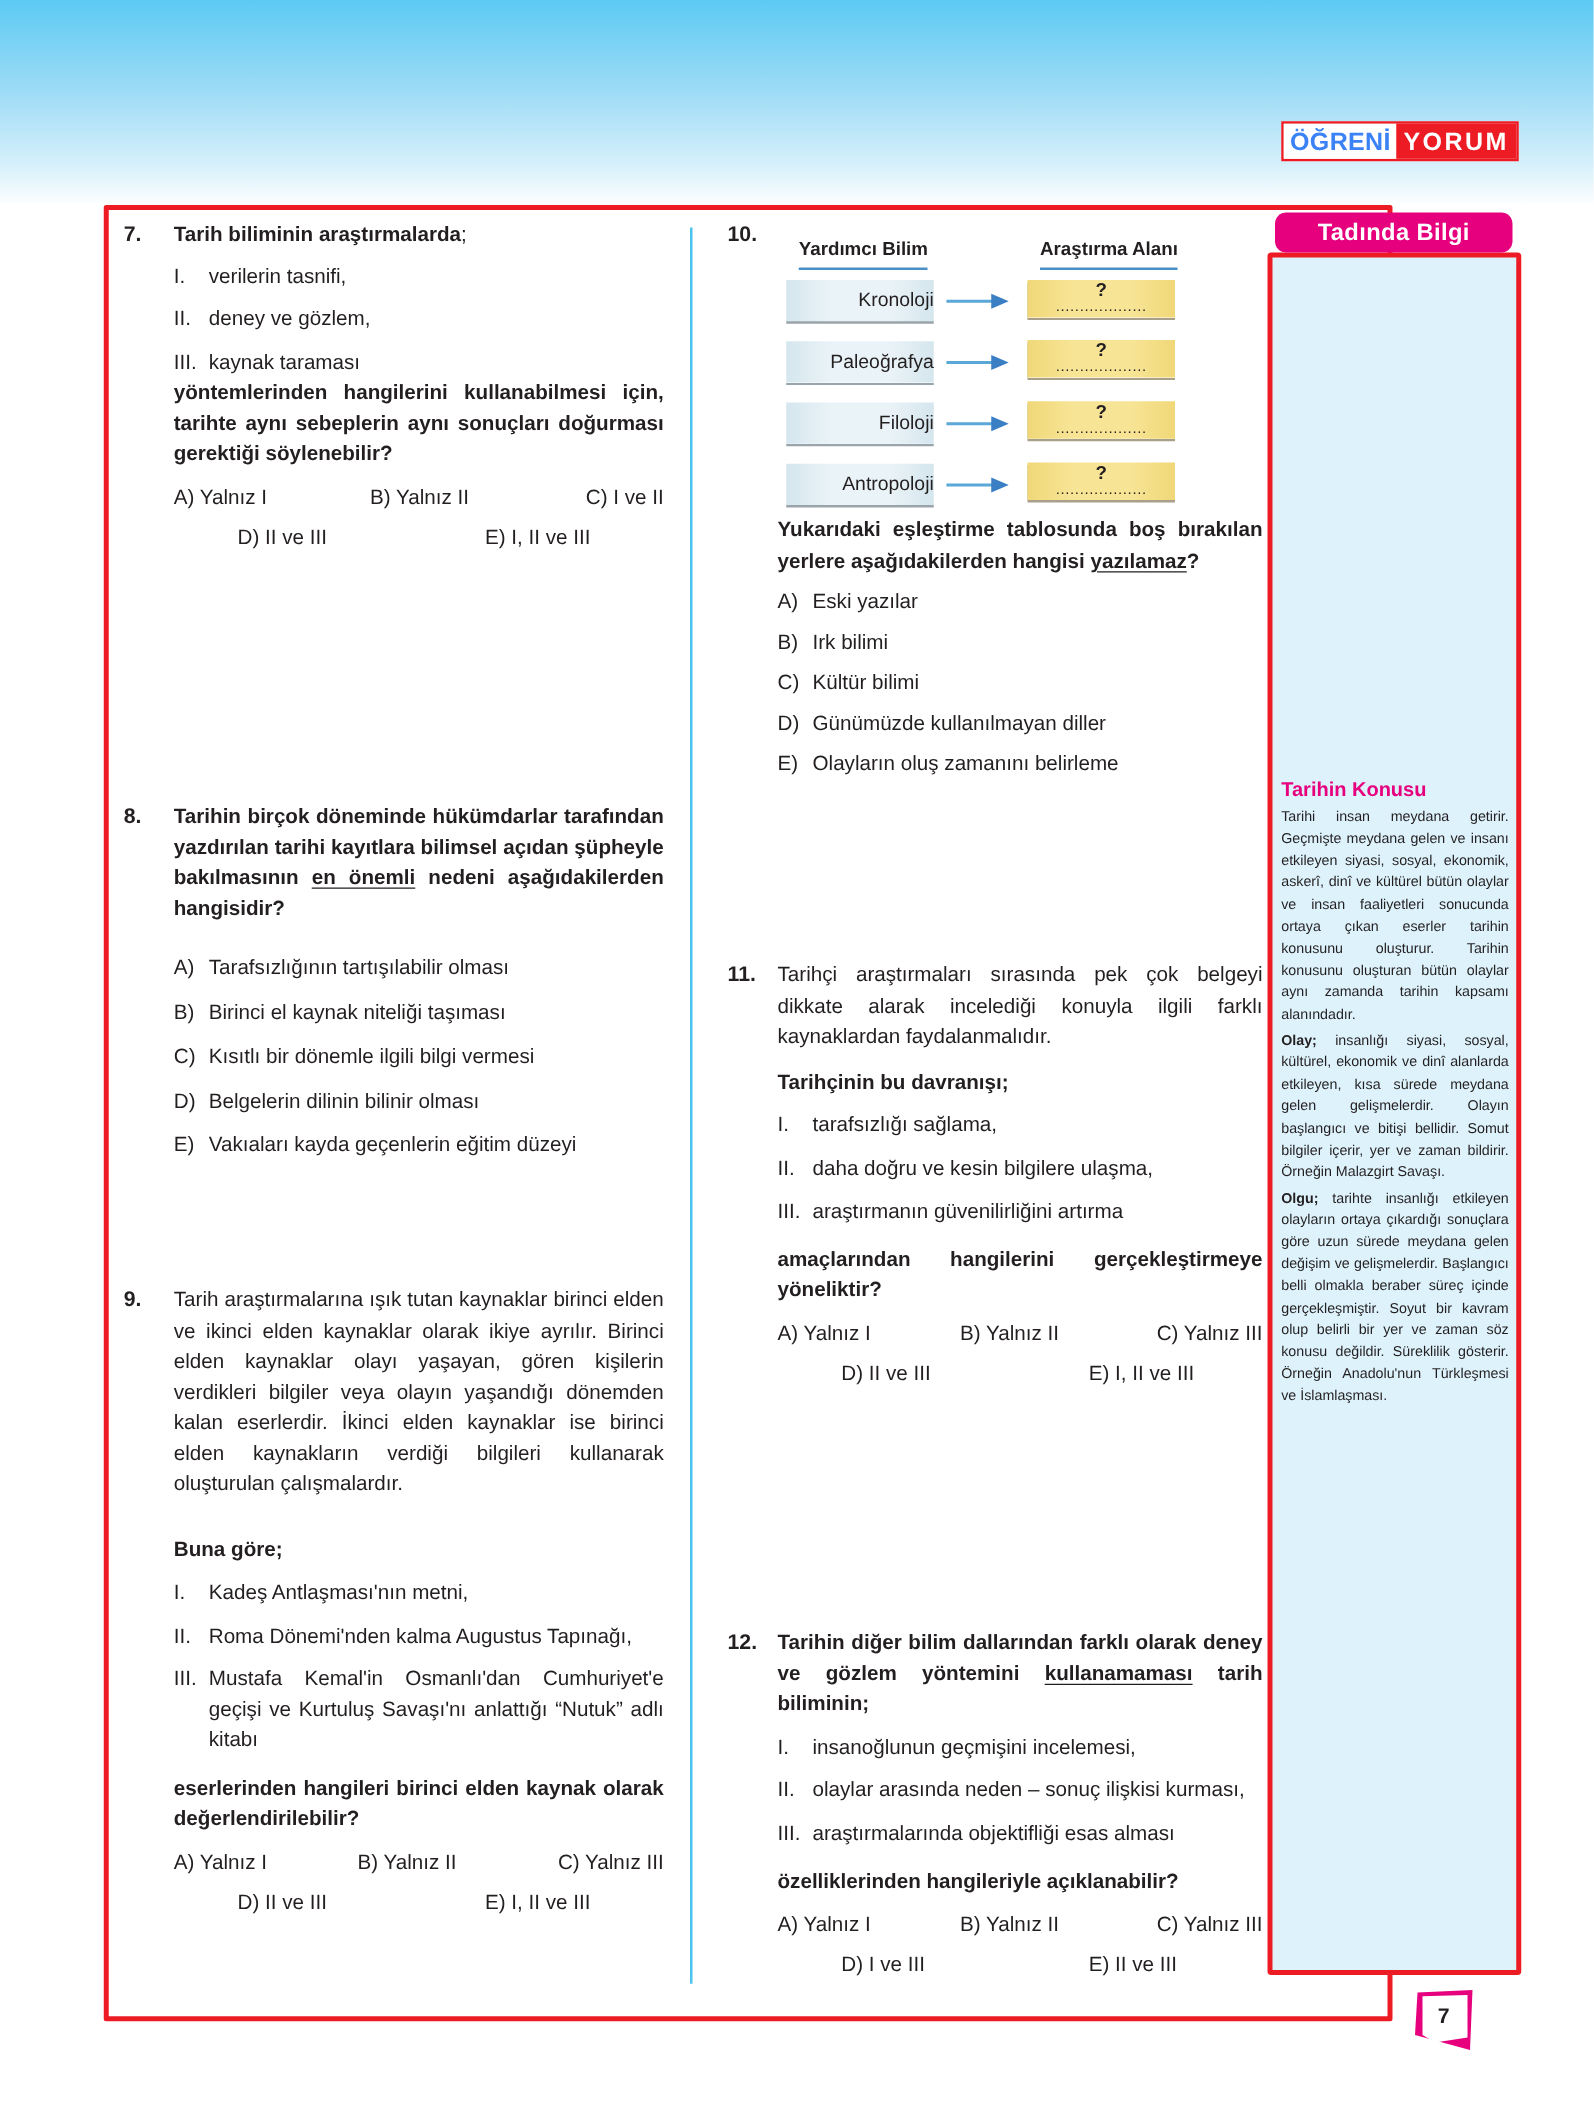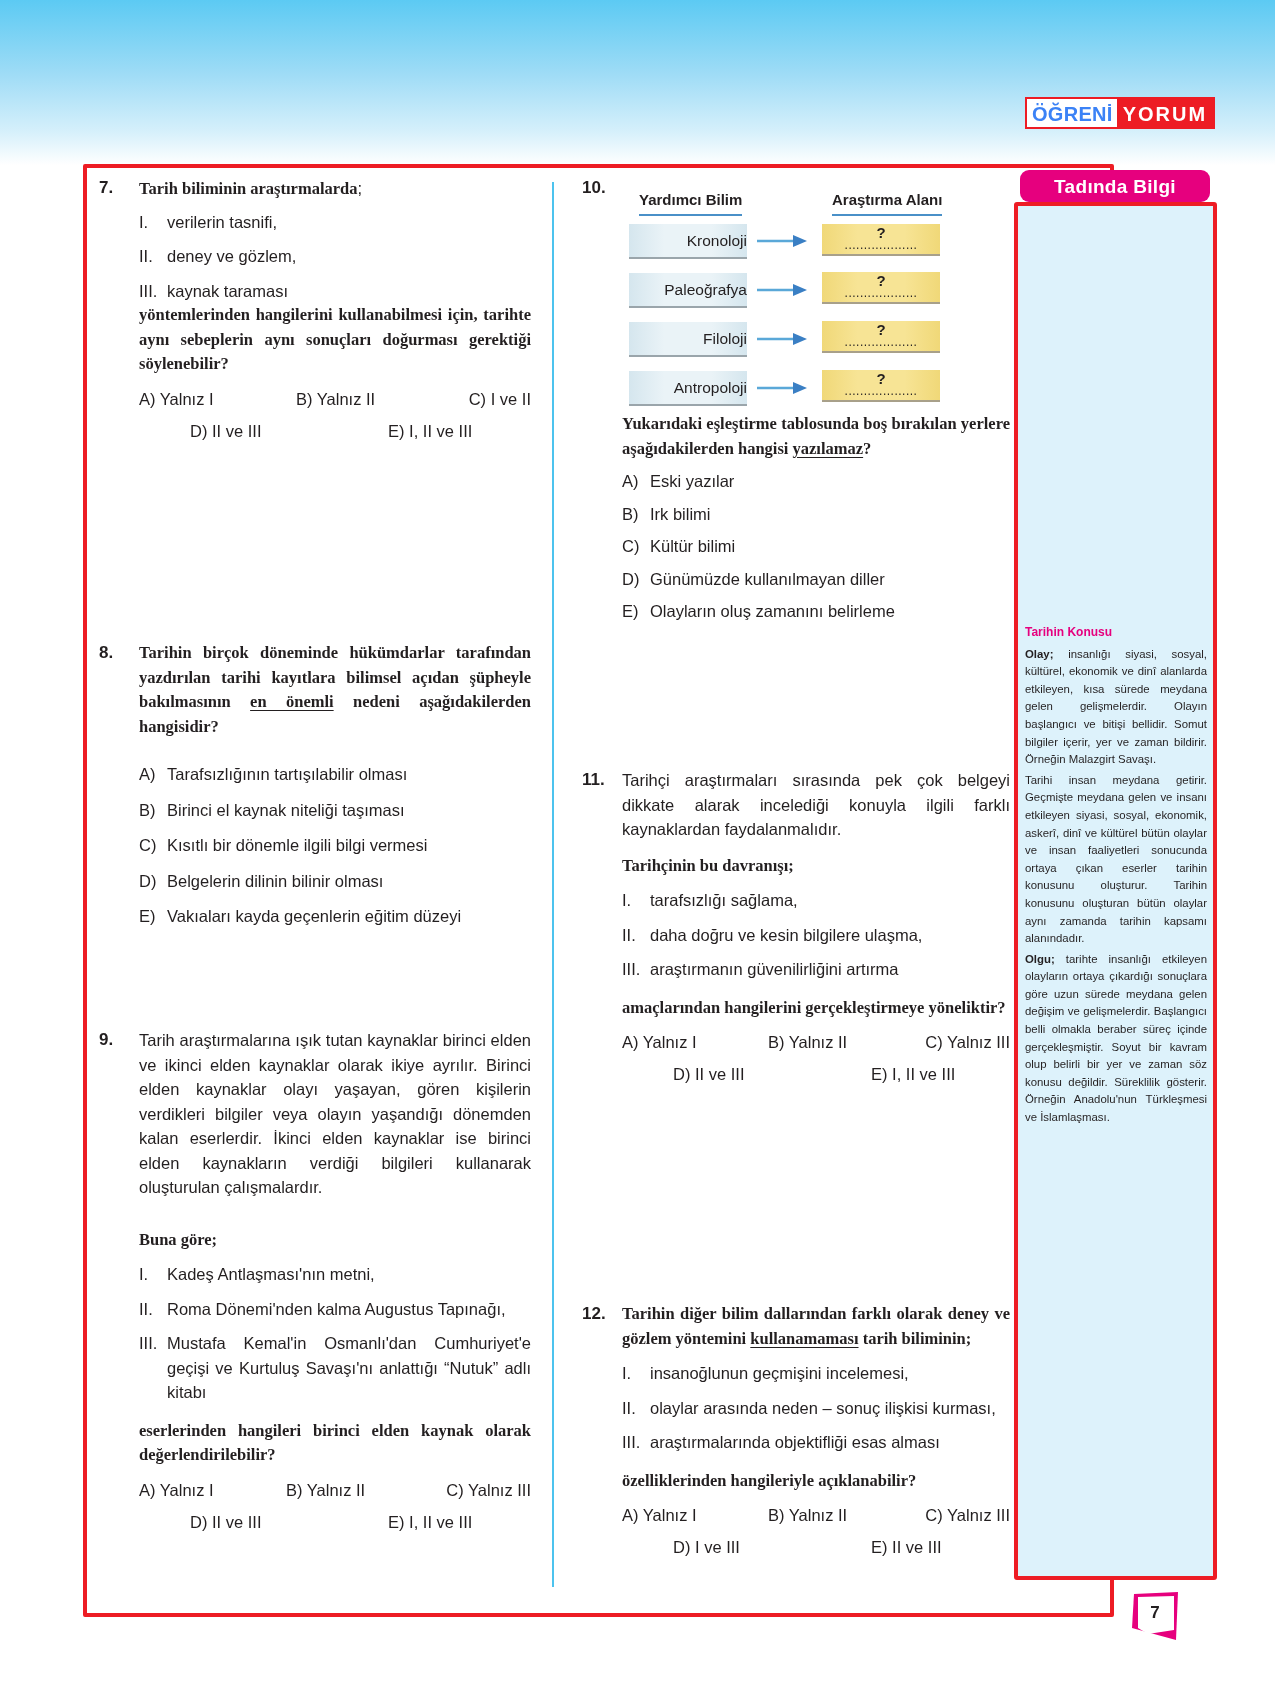--- a/index.html
+++ b/index.html
@@ -43,29 +43,29 @@
       background: #e6007e; border-radius: 9px;
       color: #fff; font-weight: bold; font-size: 19px; text-align: center; line-height: 33px;
       letter-spacing: 0.3px;
     }
     .side-box {
       position: absolute; left: 1014px; top: 202px; width: 203px; height: 1378px;
       background: #ddf2fb; border: 4px solid #ed1c24; border-radius: 3px;
       padding: 0 6px;
     }
     .side-content { position: absolute; left: 7px; top: 418px; width: 182px; font-size: 11.4px; line-height: 17.6px; text-align: justify; color: #231f20; }
-    .side-title { color: #e6007e; font-weight: bold; font-size: 12px; margin-bottom: 4px; }
+    .side-title { color: #e6007e; font-weight: bold; font-size: 16px; margin-bottom: 4px; }
     .side-para { margin-bottom: 3px; }
     .side-para b { font-weight: bold; }
 
     
     .q { position: absolute; font-size: 16.5px; line-height: 24.5px; }
     .q .num { position: absolute; left: 0; top: 0; font-weight: bold; font-size: 17px; }
     .q .body { position: absolute; left: 40px; top: 0; }
-    .bold { font-weight: bold; font-family: Liberation Serif, serif; }
+    .bold { font-weight: bold; }
     .just { text-align: justify; }
     .item { display: flex; margin-top: 10px; }
     .item .rn { width: 28px; flex: none; }
     .opt { display: flex; margin-top: 11px; }
     .opt .ol { width: 28px; flex: none; }
     .u { text-decoration: underline; text-underline-offset: 3px; }
     .ans-row { position: relative; height: 32px; }
     .ans-row span { position: absolute; top: 0; white-space: nowrap; }
 
     
@@ -108,24 +108,24 @@
   <span class="b2">YORUM</span>
 </div>
 
 <div class="frame"></div>
 <div class="divider"></div>
 
 <div class="side-box">
   <div class="side-content">
     <div class="side-title">Tarihin Konusu</div>
     <div class="side-para">
+      <b></b><span>Tarihi insan meydana getirir. Geçmişte meydana gelen ve insanı etkileyen siyasi, sosyal, ekonomik, askerî, dinî ve kültürel bütün olaylar ve insan faaliyetleri sonucunda ortaya çıkan eserler tarihin konusunu oluşturur. Tarihin konusunu oluşturan bütün olaylar aynı zamanda tarihin kapsamı alanındadır.</span>
+    </div>
+    <div class="side-para">
       <b>Olay;</b><span> insanlığı siyasi, sosyal, kültürel, ekonomik ve dinî alanlarda etkileyen, kısa sürede meydana gelen gelişmelerdir. Olayın başlangıcı ve bitişi bellidir. Somut bilgiler içerir, yer ve zaman bildirir. Örneğin Malazgirt Savaşı.</span>
-    </div>
-    <div class="side-para">
-      <b></b><span>Tarihi insan meydana getirir. Geçmişte meydana gelen ve insanı etkileyen siyasi, sosyal, ekonomik, askerî, dinî ve kültürel bütün olaylar ve insan faaliyetleri sonucunda ortaya çıkan eserler tarihin konusunu oluşturur. Tarihin konusunu oluşturan bütün olaylar aynı zamanda tarihin kapsamı alanındadır.</span>
     </div>
     <div class="side-para">
       <b>Olgu;</b><span> tarihte insanlığı etkileyen olayların ortaya çıkardığı sonuçlara göre uzun sürede meydana gelen değişim ve gelişmelerdir. Başlangıcı belli olmakla beraber süreç içinde gerçekleşmiştir. Soyut bir kavram olup belirli bir yer ve zaman söz konusu değildir. Süreklilik gösterir. Örneğin Anadolu'nun Türkleşmesi ve İslamlaşması.</span>
     </div>
   </div>
 </div>
 <div class="side-header">Tadında Bilgi</div>
 
 <div class="q" style="left:99px; top:176px; width:432px;">
   <span class="num">7.</span>

